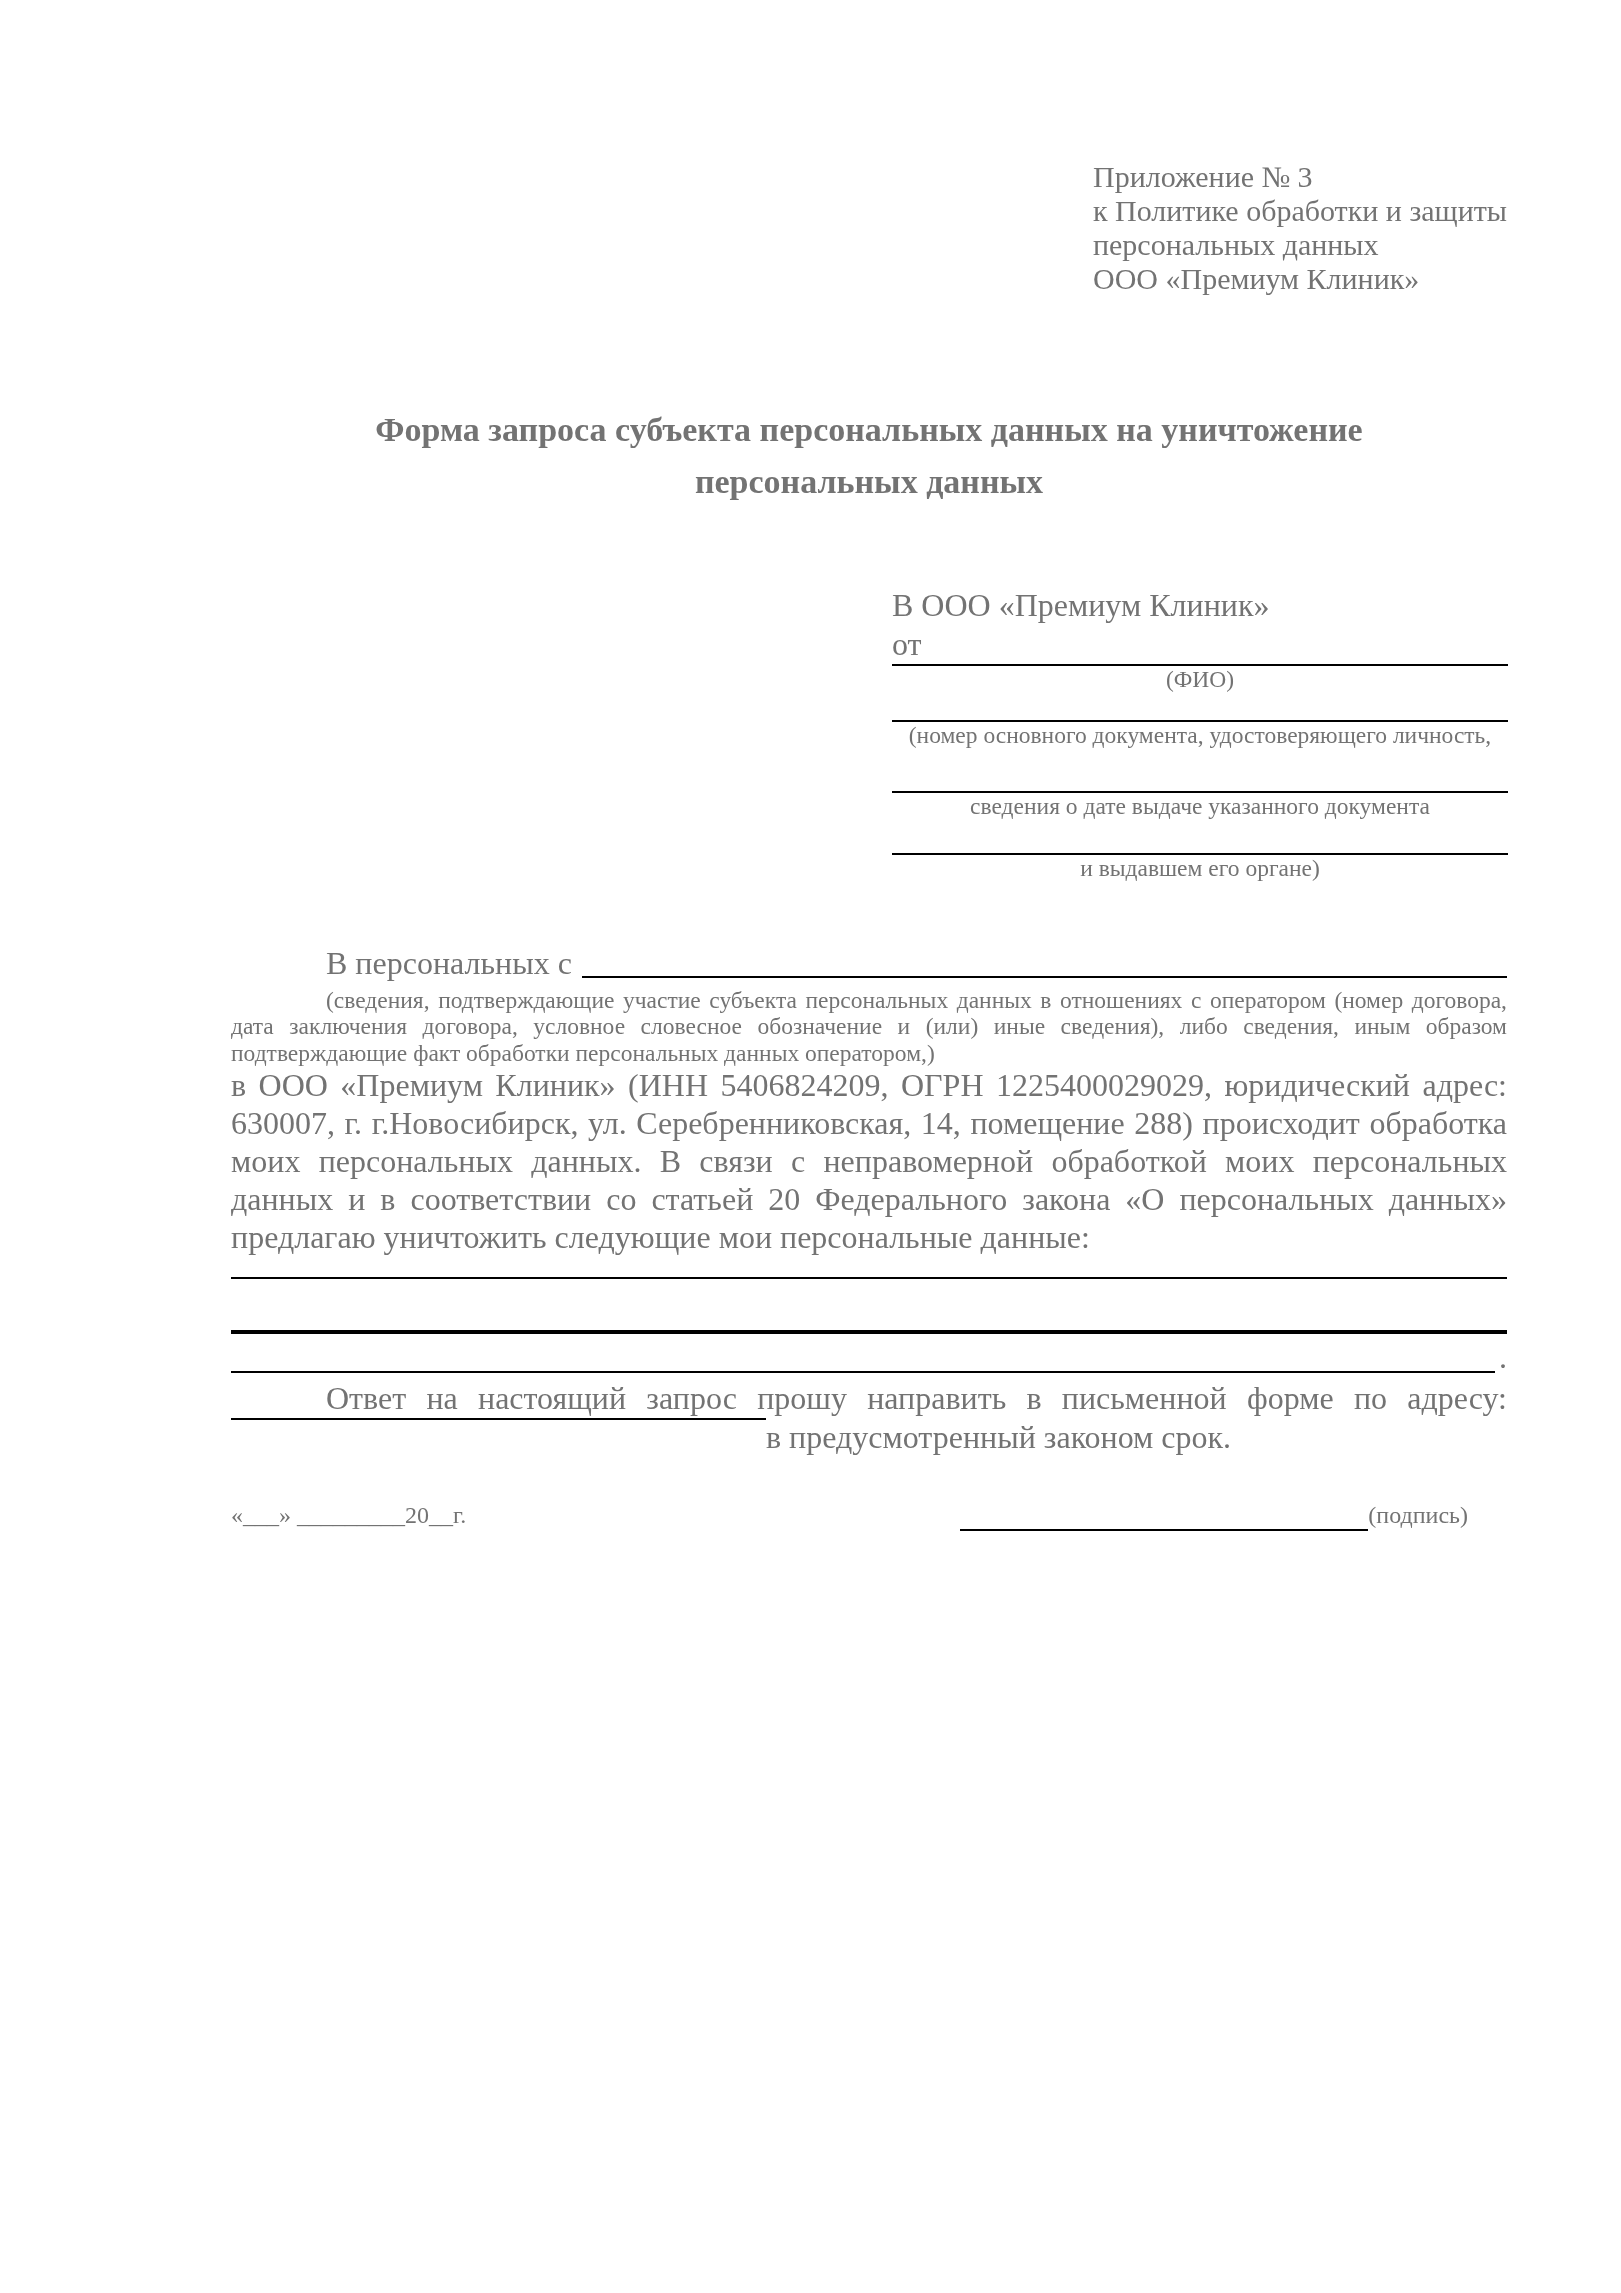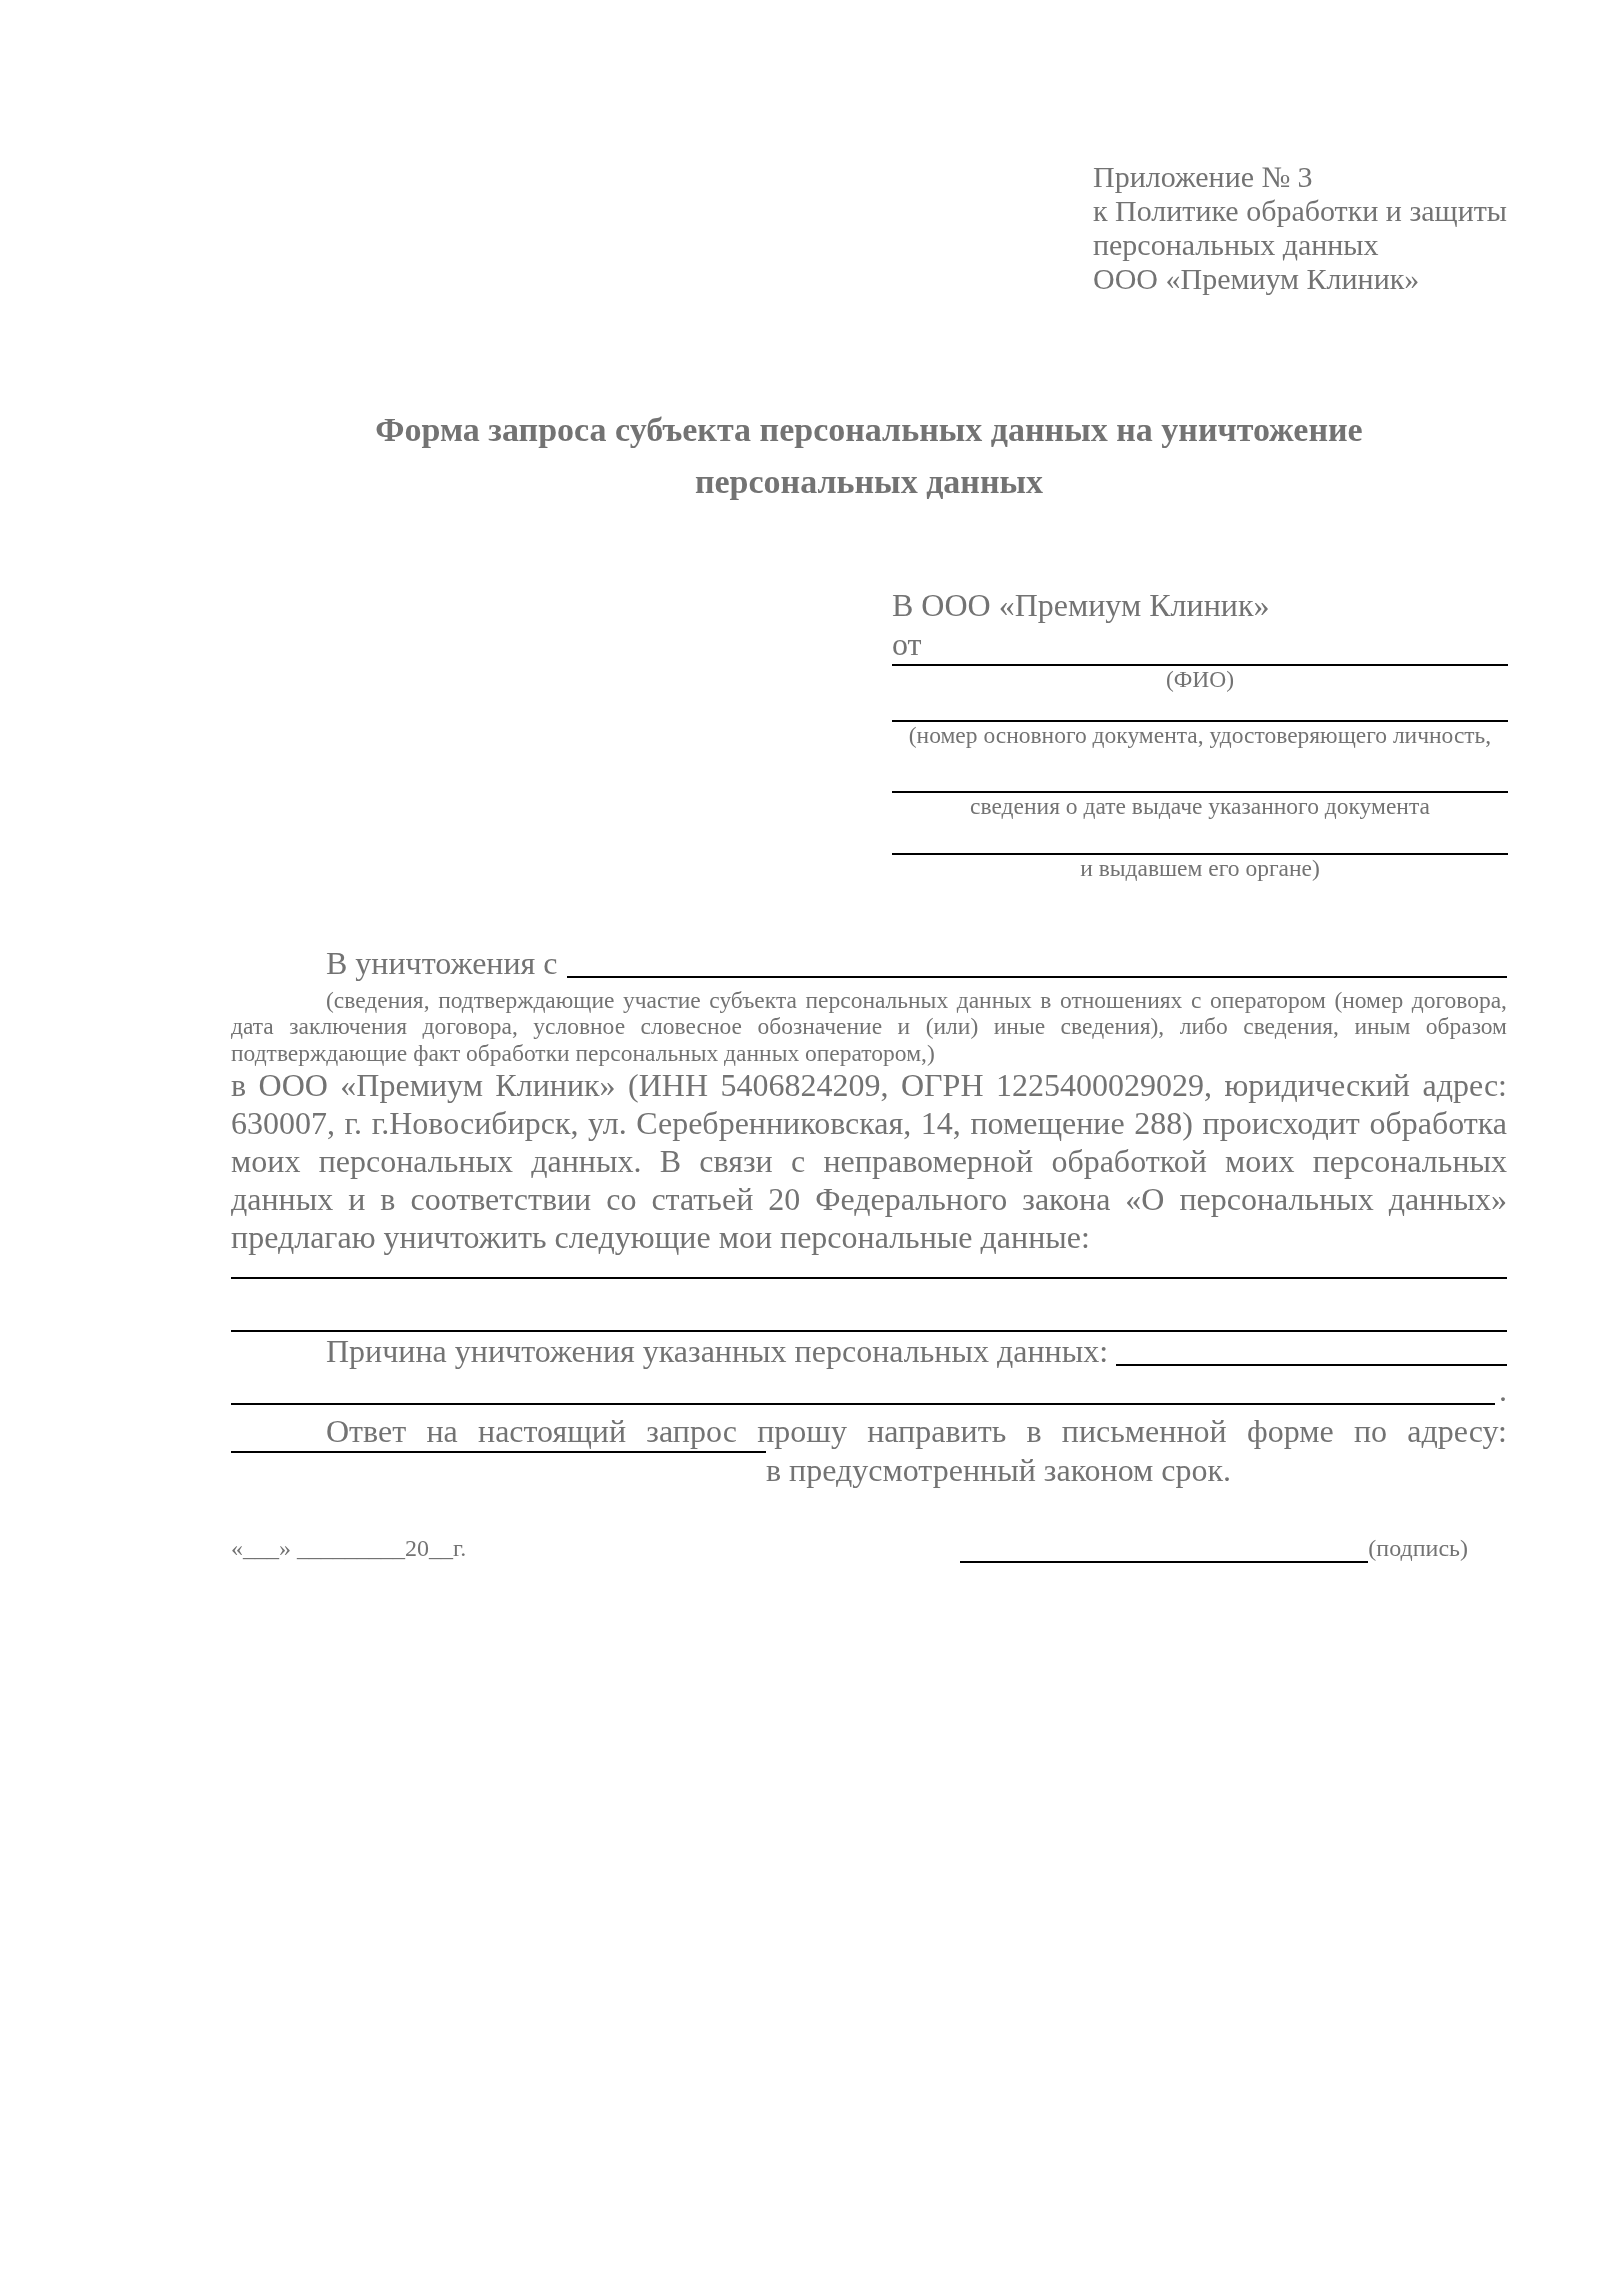--- a/index.html
+++ b/index.html
@@ -160,33 +160,32 @@
       <div class="field-caption">(номер основного документа, удостоверяющего личность,</div>
 
       <div class="field-rule f3"></div>
       <div class="field-caption">сведения о дате выдаче указанного документа</div>
 
       <div class="field-rule f4"></div>
       <div class="field-caption">и выдавшем его органе)</div>
     </div>
 
     <div class="accordance">
-      <span class="lead">В уничтожения с</span>
+      <span class="lead">В персональных с</span>
       <span class="fill-rule"></span>
     </div>
 
     <div class="fine-print">(сведения, подтверждающие участие субъекта персональных данных в отношениях с оператором (номер договора, дата заключения договора, условное словесное обозначение и (или) иные сведения), либо сведения, иным образом подтверждающие факт обработки персональных данных оператором,)</div>
 
     <div class="main-paragraph">в ООО «Премиум Клиник» (ИНН 5406824209, ОГРН 1225400029029, юридический адрес: 630007, г. г.Новосибирск, ул. Серебренниковская, 14, помещение 288) происходит обработка моих персональных данных. В связи с неправомерной обработкой моих персональных данных и в соответствии со статьей 20 Федерального закона «О персональных данных» предлагаю уничтожить следующие мои персональные данные:</div>
 
     <div class="blank-rule b1"></div>
     <div class="blank-rule b2"></div>
 
     <div class="reason-row">
-      <span class="lead">Причина уничтожения указанных персональных данных:</span>
       <span class="fill-rule"></span>
     </div>
 
     <div class="dot-row">
       <span class="fill-rule"></span>
       <span class="dot">.</span>
     </div>
 
     <div class="response-line1">Ответ на настоящий запрос прошу направить в письменной форме по адресу:</div>
     <div class="response-line2">

